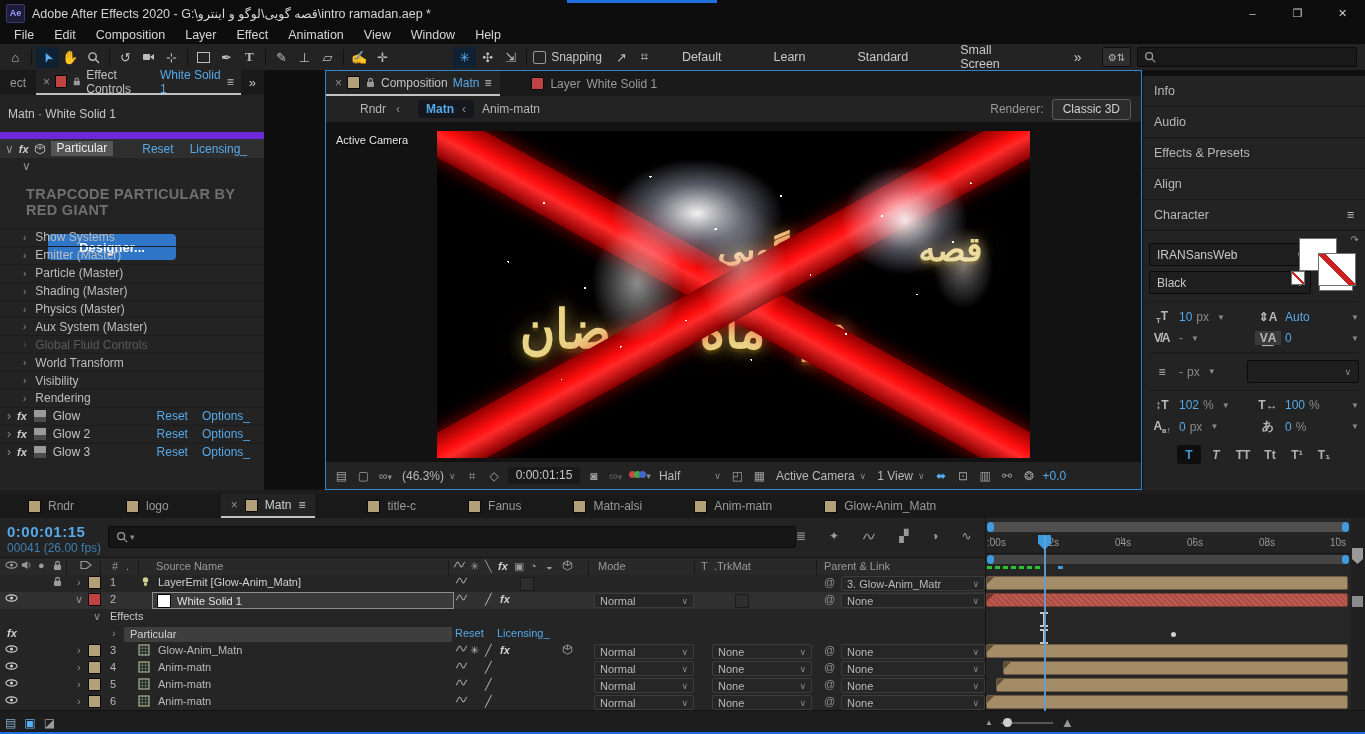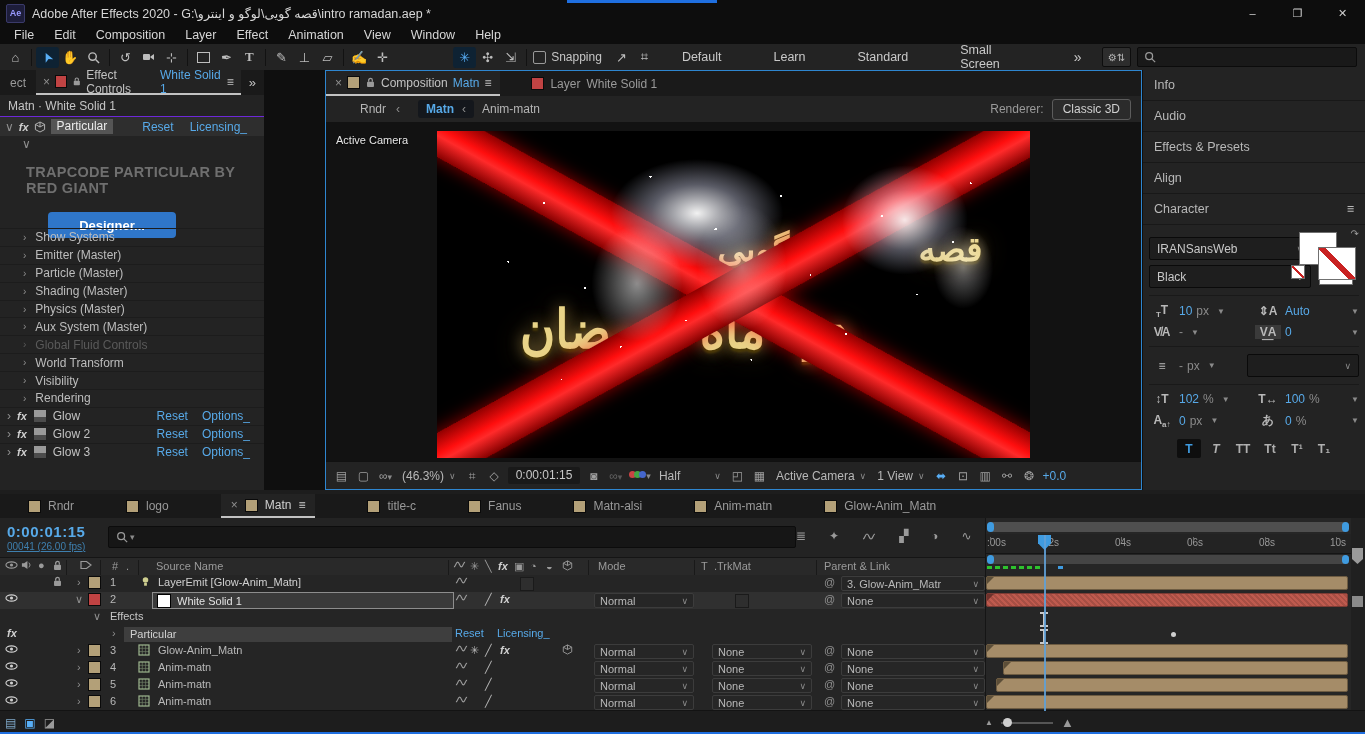--- a/index.html
+++ b/index.html
@@ -35,21 +35,21 @@
   .sw.red{background:#c04343;}
   .chev{color:#8f8f8f;}
   .fxtxt{font-style:italic;font-weight:bold;color:#cfcfcf;font-size:11px;}
   
   .fxp{position:absolute;left:0;top:70px;width:264px;height:420px;background:#232323;}
   .ptabs{height:25px;background:#1a1a1a;display:flex;align-items:stretch;}
   .ptab-prev{display:flex;align-items:center;padding:0 10px;color:#9a9a9a;}
   .ptab{display:flex;align-items:center;gap:5px;padding:0 7px;background:#232323;border-bottom:2px solid #c2c2c2;}
   .ptab .lbl{color:#c2c2c2;}
   .pmore{margin-left:auto;display:flex;align-items:center;padding:0 8px;color:#c2c2c2;font-size:13px;}
-  .ctxrow{height:21px;display:flex;align-items:center;padding:0 8px;color:#c6c6c6;border-bottom:1px solid #6d28d9;}
+  .ctxrow{height:21px;display:flex;align-items:center;padding:8px 8px;color:#c6c6c6;border-bottom:7px solid #6d28d9;}
   .fxhead{height:19px;background:#2e2e2e;display:flex;align-items:center;gap:5px;padding:0 5px;}
   .fxname{background:#555;color:#ececec;padding:0 6px;height:15px;line-height:15px;}
   .fxlinks{margin-left:auto;display:flex;gap:16px;padding-right:12px;}
   .twirl2{height:16px;display:flex;align-items:center;padding-left:22px;}
   .brand{margin-top:12px;padding-left:26px;color:#6f6f6f;font-weight:bold;font-size:14.5px;letter-spacing:.3px;}
   .designer{margin:16px 0 0 48px;width:128px;height:26px;background:#2f76c9;border-radius:4px;color:#fff;
             font-weight:bold;font-size:13px;display:flex;align-items:center;justify-content:center;}
   .fxprops{position:absolute;top:158px;left:0;right:0;}
   .fxrow{height:16.9px;display:flex;align-items:center;gap:9px;border-top:1px solid #1c1c1c;padding-left:23px;color:#bdbdbd;}
   .fxrow .chev{font-size:10px;}
@@ -94,21 +94,21 @@
       radial-gradient(2px 2px at 87% 34%,#fff 55%,transparent 56%),radial-gradient(1.6px 1.6px at 21% 76%,#fff 55%,transparent 56%),
       radial-gradient(2px 2px at 90% 16%,#fff 55%,transparent 56%),radial-gradient(1.6px 1.6px at 12% 40%,#fff 55%,transparent 56%);}
   .vbar{height:27px;background:#232323;border-top:1px solid #111;display:flex;align-items:center;gap:5px;padding:0 7px;}
   .vi{min-width:17px;text-align:center;color:#9f9f9f;font-size:12px;}
   .vd{display:flex;align-items:center;gap:5px;color:#b8b8b8;padding:0 3px;white-space:nowrap;}
   .vdchev{color:#8a8a8a;font-size:9px;}
   .tcbox{height:17px;line-height:17px;background:#191919;border-radius:2px;padding:0 8px;color:#c8c8c8;}
   .rgb{display:flex;}
   .rgb i{width:7px;height:7px;border-radius:50%;display:inline-block;}
   
-  .side{position:absolute;left:1143px;top:70px;width:222px;height:420px;background:#232323;}
+  .side{position:absolute;left:1143px;top:76px;width:222px;height:420px;background:#232323;}
   .sp{height:30px;display:flex;align-items:center;padding:0 11px;border-bottom:1px solid #181818;color:#b8b8b8;font-size:12.5px;}
   .sp .menu{margin-left:auto;color:#b8b8b8;}
   .charbody{position:relative;padding:7px 6px 0 6px;}
   .crow{display:flex;align-items:center;margin:5px 0;}
   .csel{width:146px;height:21px;background:#1e1e1e;border:1px solid #0a0a0a;border-radius:2px;display:flex;align-items:center;padding:0 7px;color:#c8c8c8;}
   .csel .vdchev{margin-left:auto;}
   .cdiv{border-top:1px solid #191919;margin:7px 0;}
   .valrow{display:flex;align-items:center;margin:6px 0;}
   .cico{width:26px;text-align:center;color:#b8b8b8;font-weight:bold;font-size:12px;}
   .cval{color:#57a9e8;margin-left:4px;}
@@ -127,21 +127,21 @@
   .ttb{min-width:24px;height:19px;display:flex;align-items:center;justify-content:center;color:#b0b0b0;font-weight:bold;border-radius:2px;}
   .ttb.on{background:#0e0e0e;color:#3f9be0;}
   .ttb.it{font-style:italic;}
   
   .tl{position:absolute;left:0;top:490px;width:1365px;height:244px;background:#1d1d1d;}
   .tltabs{position:absolute;left:0;top:4px;right:0;height:24px;background:#191919;display:flex;align-items:stretch;gap:52px;padding-left:28px;}
   .tltab{display:flex;align-items:center;gap:7px;color:#9a9a9a;white-space:nowrap;}
   .tltab.active{background:#232323;padding:0 10px;border-bottom:2px solid #c2c2c2;color:#cfcfcf;}
   .tlmain{position:absolute;left:0;top:28px;right:0;bottom:23px;background:#232323;}
   .bigtime{position:absolute;left:7px;top:5px;color:#57a9e8;font-size:15px;font-weight:bold;letter-spacing:.5px;}
-  .frinfo{position:absolute;left:7px;top:23px;color:#3e7fae;font-size:10px;text-decoration:underline;}
+  .frinfo{position:absolute;left:7px;top:23px;color:#3e7fae;font-size:12px;}
   .tlsearch{position:absolute;left:108px;top:8px;width:672px;height:20px;background:#161616;border:1px solid #0c0c0c;border-radius:2px;display:flex;align-items:center;padding:0 7px;color:#9a9a9a;}
   .tlicons{position:absolute;left:796px;top:11px;display:flex;gap:23px;color:#9a9a9a;font-size:12px;}
   .tlhead{position:absolute;left:0;top:39px;width:985px;height:17px;background:#292929;border-top:1px solid #151515;border-bottom:1px solid #151515;color:#9a9a9a;font-size:11px;}
   .tlhead span,.tlhead svg{position:absolute;top:2px;}
   .vline{position:absolute;top:0;bottom:0;width:1px;background:#191919;}
   .trow{position:absolute;left:0;width:985px;height:17px;background:#252525;border-bottom:1px solid #191919;font-size:11px;color:#b8b8b8;}
   .trow.sel{background:#303030;}
   .trow .a{position:absolute;top:1px;}
   .selbox{position:absolute;left:152px;top:0;width:296px;height:15px;border:1px solid #8d8d8d;background:#3a3a3a;display:flex;align-items:center;gap:6px;padding-left:4px;color:#e2e2e2;}
   .thumb{width:12px;height:12px;background:#fff;border:1px solid #000;}

